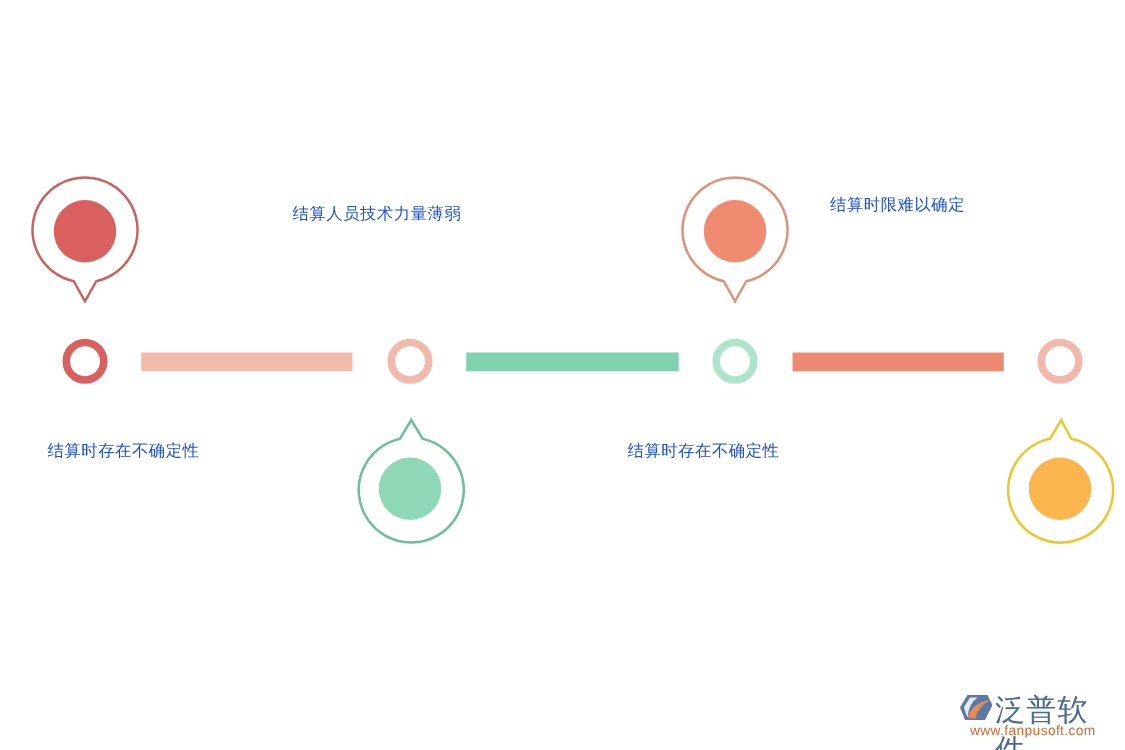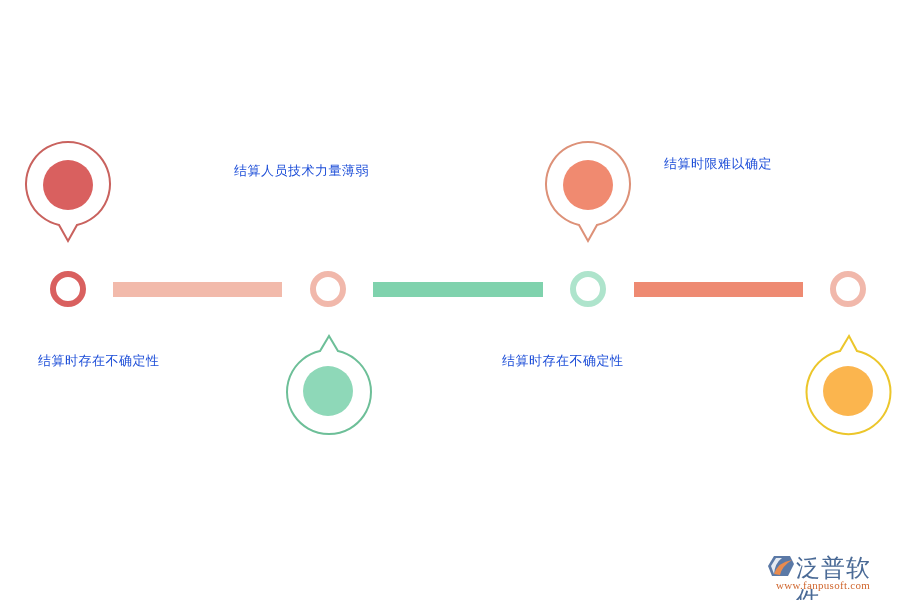--- a/index.html
+++ b/index.html
@@ -2,21 +2,21 @@
 <html><head>
 <meta charset="utf-8">
 <style>
   html, body { margin: 0; padding: 0; }
   body { width: 900px; height: 600px; background: #ffffff; position: relative; overflow: hidden;
          font-family: "DejaVu Serif", "Liberation Serif", serif; }
   #canvas { position: absolute; left: 0; top: 0; }
   .label { position: absolute; font-size: 13px; color: #1d4ed8; white-space: nowrap; letter-spacing: 0.5px; }
   .logo { position: absolute; left: 768px; top: 552px; width: 125px; height: 44px; }
   .logo-text { position: absolute; left: 28px; top: 0px; font-family: "DejaVu Sans", sans-serif; font-size: 24px; color: #4a6a96; letter-spacing: 1px; }
-  .logo-url { position: absolute; left: 8px; top: 27px; font-family: Liberation Serif, serif; font-size: 11px; color: #d0672f; letter-spacing: 0.3px; }
+  .logo-url { position: absolute; left: 8px; top: 27px; font-family: Liberation Sans, sans-serif; font-size: 11px; color: #d0672f; letter-spacing: 0.3px; }
   .logo-mark { position: absolute; left: 0; top: 2px; }
 </style>
 </head>
 <body>
 
 <svg id="canvas" width="900" height="600" viewBox="0 0 900 600">
 
   <rect x="113" y="282" width="169" height="15" fill="#f2baab"></rect>
   <rect x="373" y="282" width="170" height="15" fill="#7fd2ad"></rect>
   <rect x="634" y="282" width="169" height="15" fill="#ee8a72"></rect>

